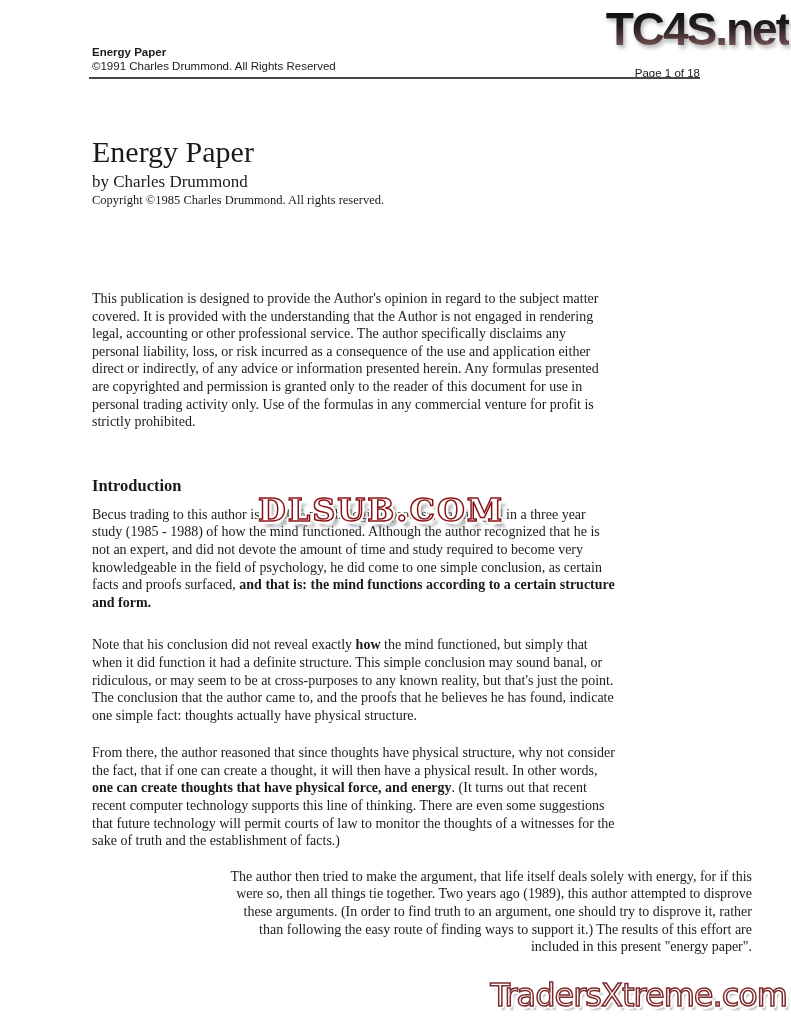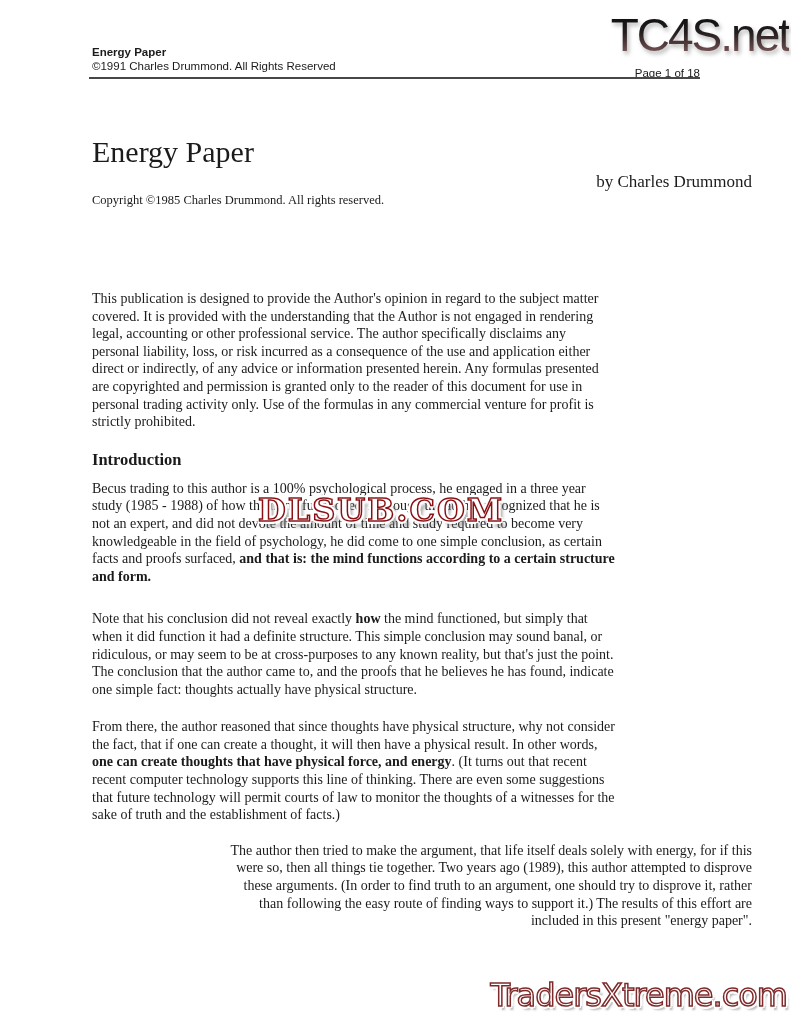--- a/index.html
+++ b/index.html
@@ -3,22 +3,22 @@
 <meta charset="utf-8">
 <style>
   html,body { margin:0; padding:0; background:#ffffff; }
   .page {
     position:relative; width:791px; height:1024px; background:#ffffff;
     font-family:"Liberation Serif", serif; color:#1b1b1b; overflow:hidden;
   }
 
   
   .site-logo {
-    position:absolute; top:12px; right:2px;
-    font-family:"Liberation Sans", sans-serif; font-weight:normal;
+    position:absolute; top:6px; right:2px;
+    font-family:"Liberation Sans", sans-serif; font-weight:bold;
     font-size:46px; letter-spacing:-2px; line-height:1;
     background:linear-gradient(180deg, var(--logo-top,#0f0f0f) 10%, #241e1f 45%, #5c4143 75%, var(--logo-bottom,#936a6c) 100%);
     -webkit-background-clip:text; background-clip:text; color:transparent;
     filter:drop-shadow(2px 3px 2px rgba(90,90,90,0.45));
   }
   .ph-left {
     position:absolute; left:92px; top:45px;
     font-family:"Liberation Sans", sans-serif; font-size:11.5px; line-height:14px;
   }
   .ph-title { font-weight:bold; }
@@ -29,28 +29,28 @@
   .rule {
     position:absolute; left:89px; top:77px; width:611px; height:0;
     border-top:2px solid var(--rule-gray,#474747);
   }
 
   
   .content { position:absolute; left:92px; top:0; width:660px; }
   h1.doc-title {
     margin:136px 0 0 0; font-size:30px; font-weight:normal; line-height:32px;
   }
-  .byline { margin-top:5px; font-size:17px; line-height:18px;text-align:right; }
+  .byline { margin-top:5px; font-size:17px; line-height:18px; }
   .copyline { margin-top:2px; font-size:12.5px; line-height:15px; }
   p.body {
     margin:0; font-size:14px; line-height:17.6px; white-space:nowrap;
   }
   p.disclaimer { margin-top:82px; }
   h2.section {
-    margin:20px 0 0 0; font-size:16.5px; font-weight:bold; line-height:18px;
+    margin:46px 0 0 0; font-size:16.5px; font-weight:bold; line-height:18px;
   }
   p.p1 { margin-top:11px; }
   p.p2 { margin-top:25px; }
   p.p3 { margin-top:20px; }
   p.p4 { margin-top:18px;text-align:right; }
 
   
   .stamp {
     position:absolute; left:258px; top:494px;
     font-family:"DejaVu Serif", serif; font-weight:bold;

